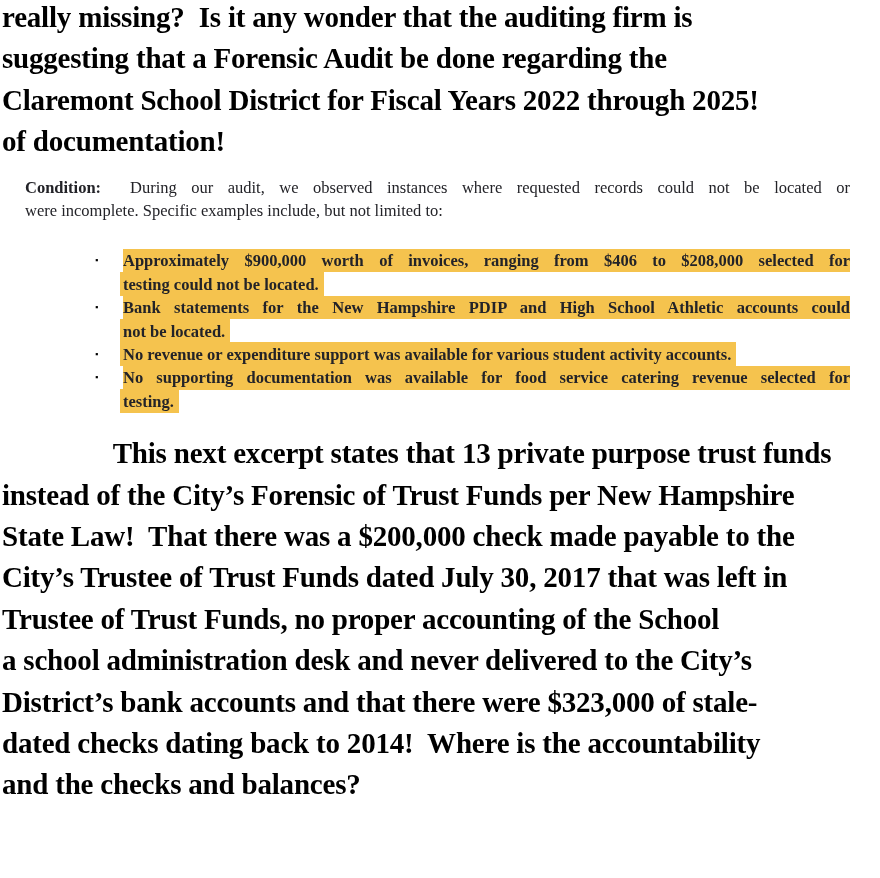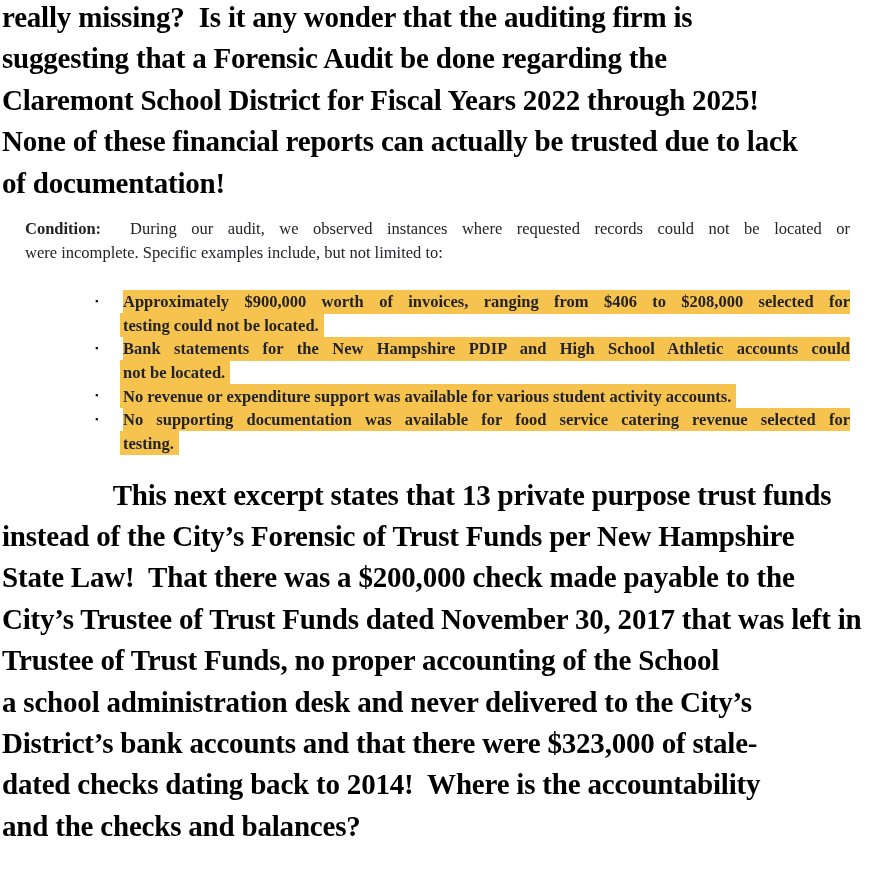--- a/index.html
+++ b/index.html
@@ -55,21 +55,20 @@
 </style>
 </head>
 <body style="background: rgb(255, 255, 255);">
 
 <div>
 
   <div class="para-big para-top">
       <div class="line">really missing?  Is it any wonder that the auditing firm is</div>
       <div class="line">suggesting that a Forensic Audit be done regarding the</div>
       <div class="line">Claremont School District for Fiscal Years 2022 through 2025!</div>
-      <div class="line">None of these financial reports can actually be trusted due to lack</div>
       <div class="line">of documentation!</div>
     </div>
 
   <div class="excerpt">
     <div class="cond-line j">
       <span class="cond-label">Condition:  </span><span>During our audit, we observed instances where requested records could not be located or</span>
     </div>
     <div class="cond-line">were incomplete. Specific examples include, but not limited to:</div>
 
     <div class="bullets">
@@ -100,21 +99,21 @@
             <div class="bl"><span class="hl">testing.</span></div>
           </div>
         </div>
       </div>
   </div>
 
   <div class="para-big para-bottom">
       <div class="line indent">This next excerpt states that 13 private purpose trust funds</div>
       <div class="line">instead of the City’s Forensic of Trust Funds per New Hampshire</div>
       <div class="line">State Law!  That there was a $200,000 check made payable to the</div>
-      <div class="line">City’s Trustee of Trust Funds dated November 30, 2017 that was left in</div>
+      <div class="line">City’s Trustee of Trust Funds dated July 30, 2017 that was left in</div>
       <div class="line">Trustee of Trust Funds, no proper accounting of the School</div>
       <div class="line">a school administration desk and never delivered to the City’s</div>
       <div class="line">District’s bank accounts and that there were $323,000 of stale-</div>
       <div class="line">dated checks dating back to 2014!  Where is the accountability</div>
       <div class="line">and the checks and balances?</div>
     </div>
 
 </div>
 
 </body></html>

